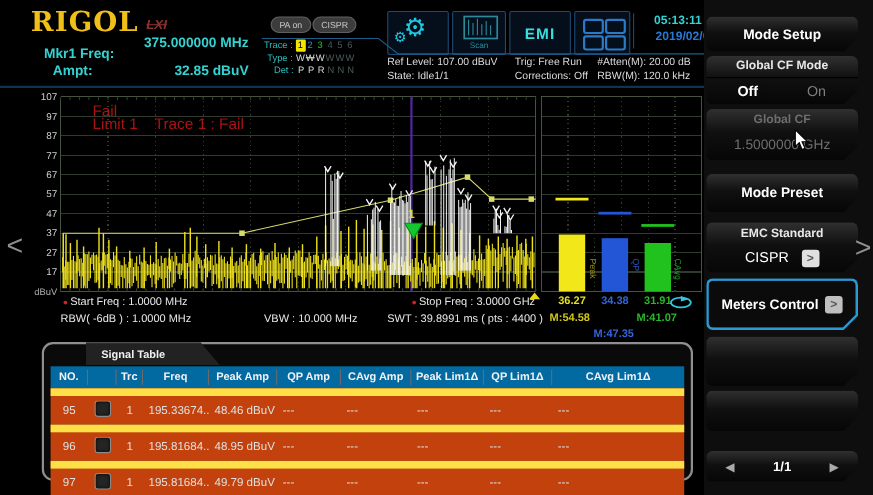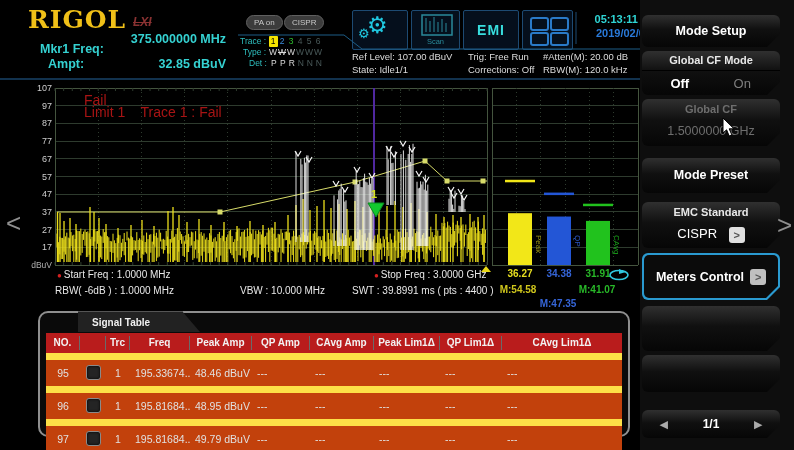--- a/index.html
+++ b/index.html
@@ -33,21 +33,21 @@
   .dot{color:#d42020;font-size:8px;margin-right:2px;}
   .mval{z-index:2;font-size:10px;font-weight:bold;width:44px;text-align:center;white-space:nowrap;}
   
   #table-panel{left:38px;top:311px;width:588px;height:122px;background:#0a0a0a;
     border:2px solid #8f8f8f;border-radius:10px;z-index:3;}
   #table-tab{left:78px;top:311px;width:122px;height:21px;background:#222;border-top:1px solid #555;
     z-index:4;clip-path:polygon(0 0,calc(100% - 18px) 0,100% 100%,0 100%);
     color:#f0f0f0;font-size:10px;font-weight:bold;line-height:21px;padding-left:14px;box-sizing:border-box;}
   #sig-table{left:46px;top:333px;width:576px;z-index:4;font-size:10.5px;color:#e0e0e0;}
   .trow{display:grid;grid-template-columns:34px 26px 24px 60px 62px 58px 64px 66px 62px 1fr;align-items:center;}
-  .thead{height:20px;background:#b91c1c;font-weight:bold;color:#f2f2f2;font-size:10px;}
+  .thead{height:20px;background:#0369a1;font-weight:bold;color:#f2f2f2;font-size:10px;}
   .thead>div{border-right:1px solid #6a6a6a;height:14px;line-height:14px;text-align:center;white-space:nowrap;overflow:hidden;}
   .thead>div:last-child{border-right:none;}
   .tdata{height:26px;background:#c2410c;border-top:7px solid #fde047;}
   .tdata>div{padding-left:5px;white-space:nowrap;overflow:hidden;}
   .cnum{text-align:center;padding-left:0 !important;}
   .cbx{width:13px;height:13px;border:1px solid #8a8a8a;border-radius:3px;background:#242424;
     box-shadow:inset 0 0 3px #000;margin:0 auto;}
   
   #sidebar{position:absolute;left:640px;top:0;width:154px;height:450px;background:#0e0e0e;}
   .sb-btn{position:absolute;left:2px;width:138px;background:linear-gradient(#303030,#101010 45%,#060606);

